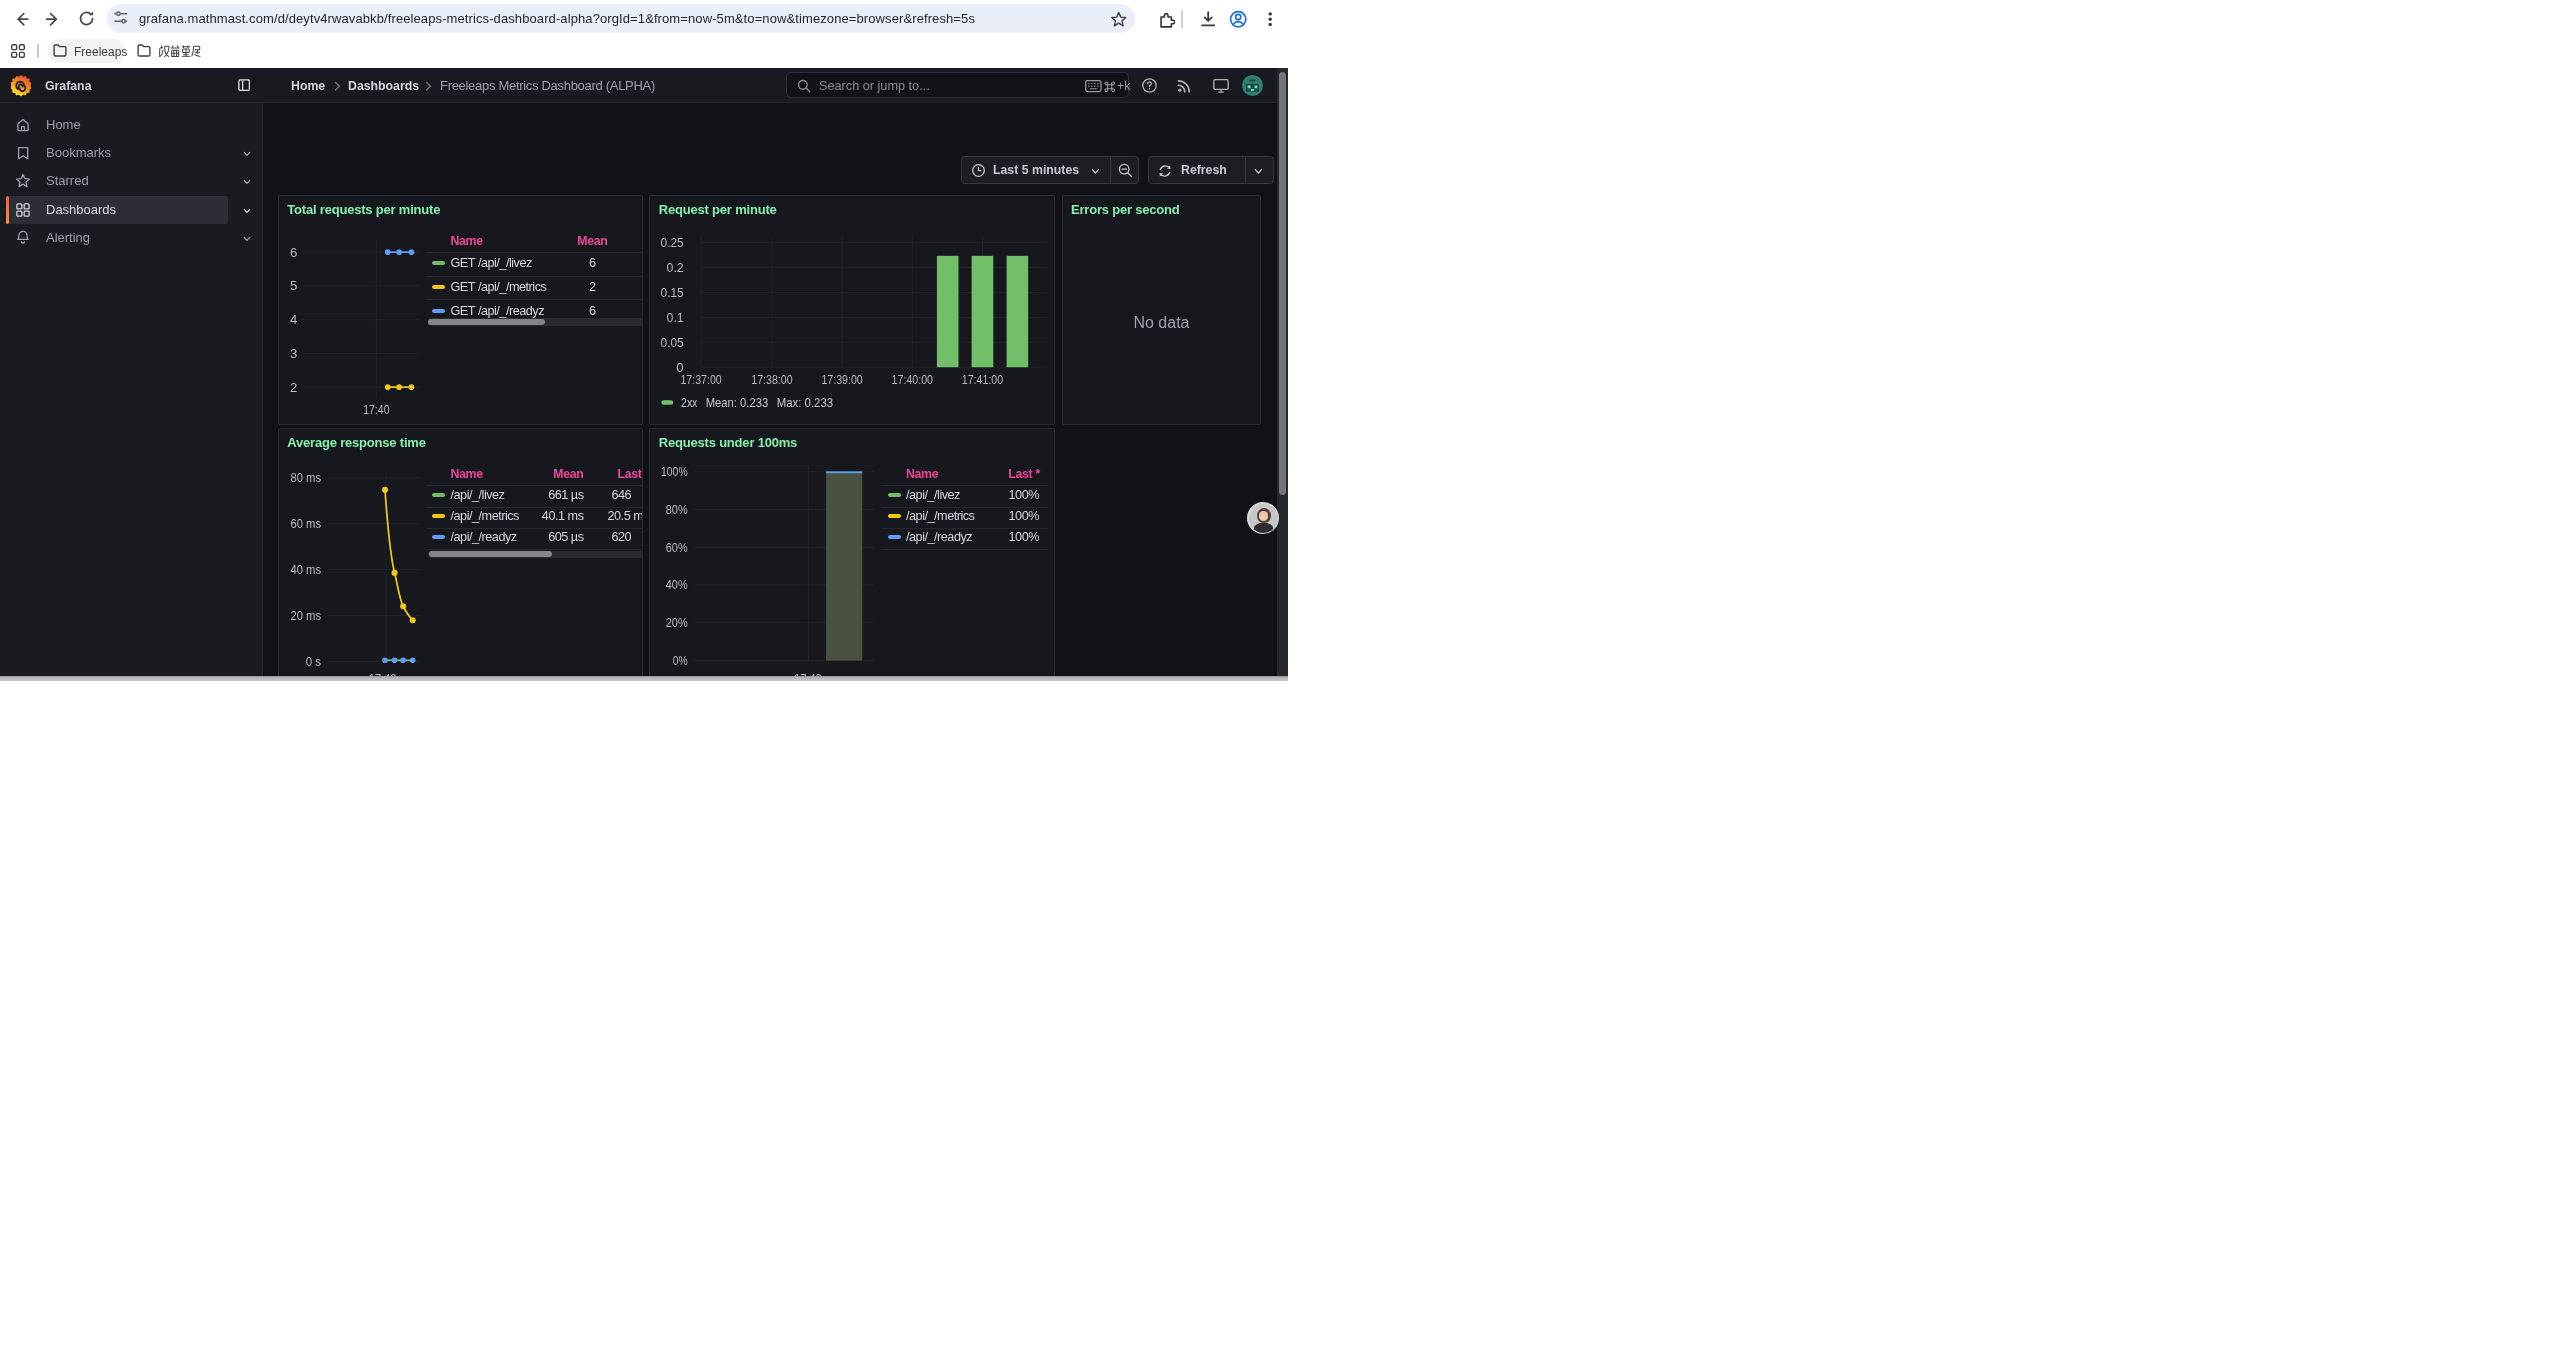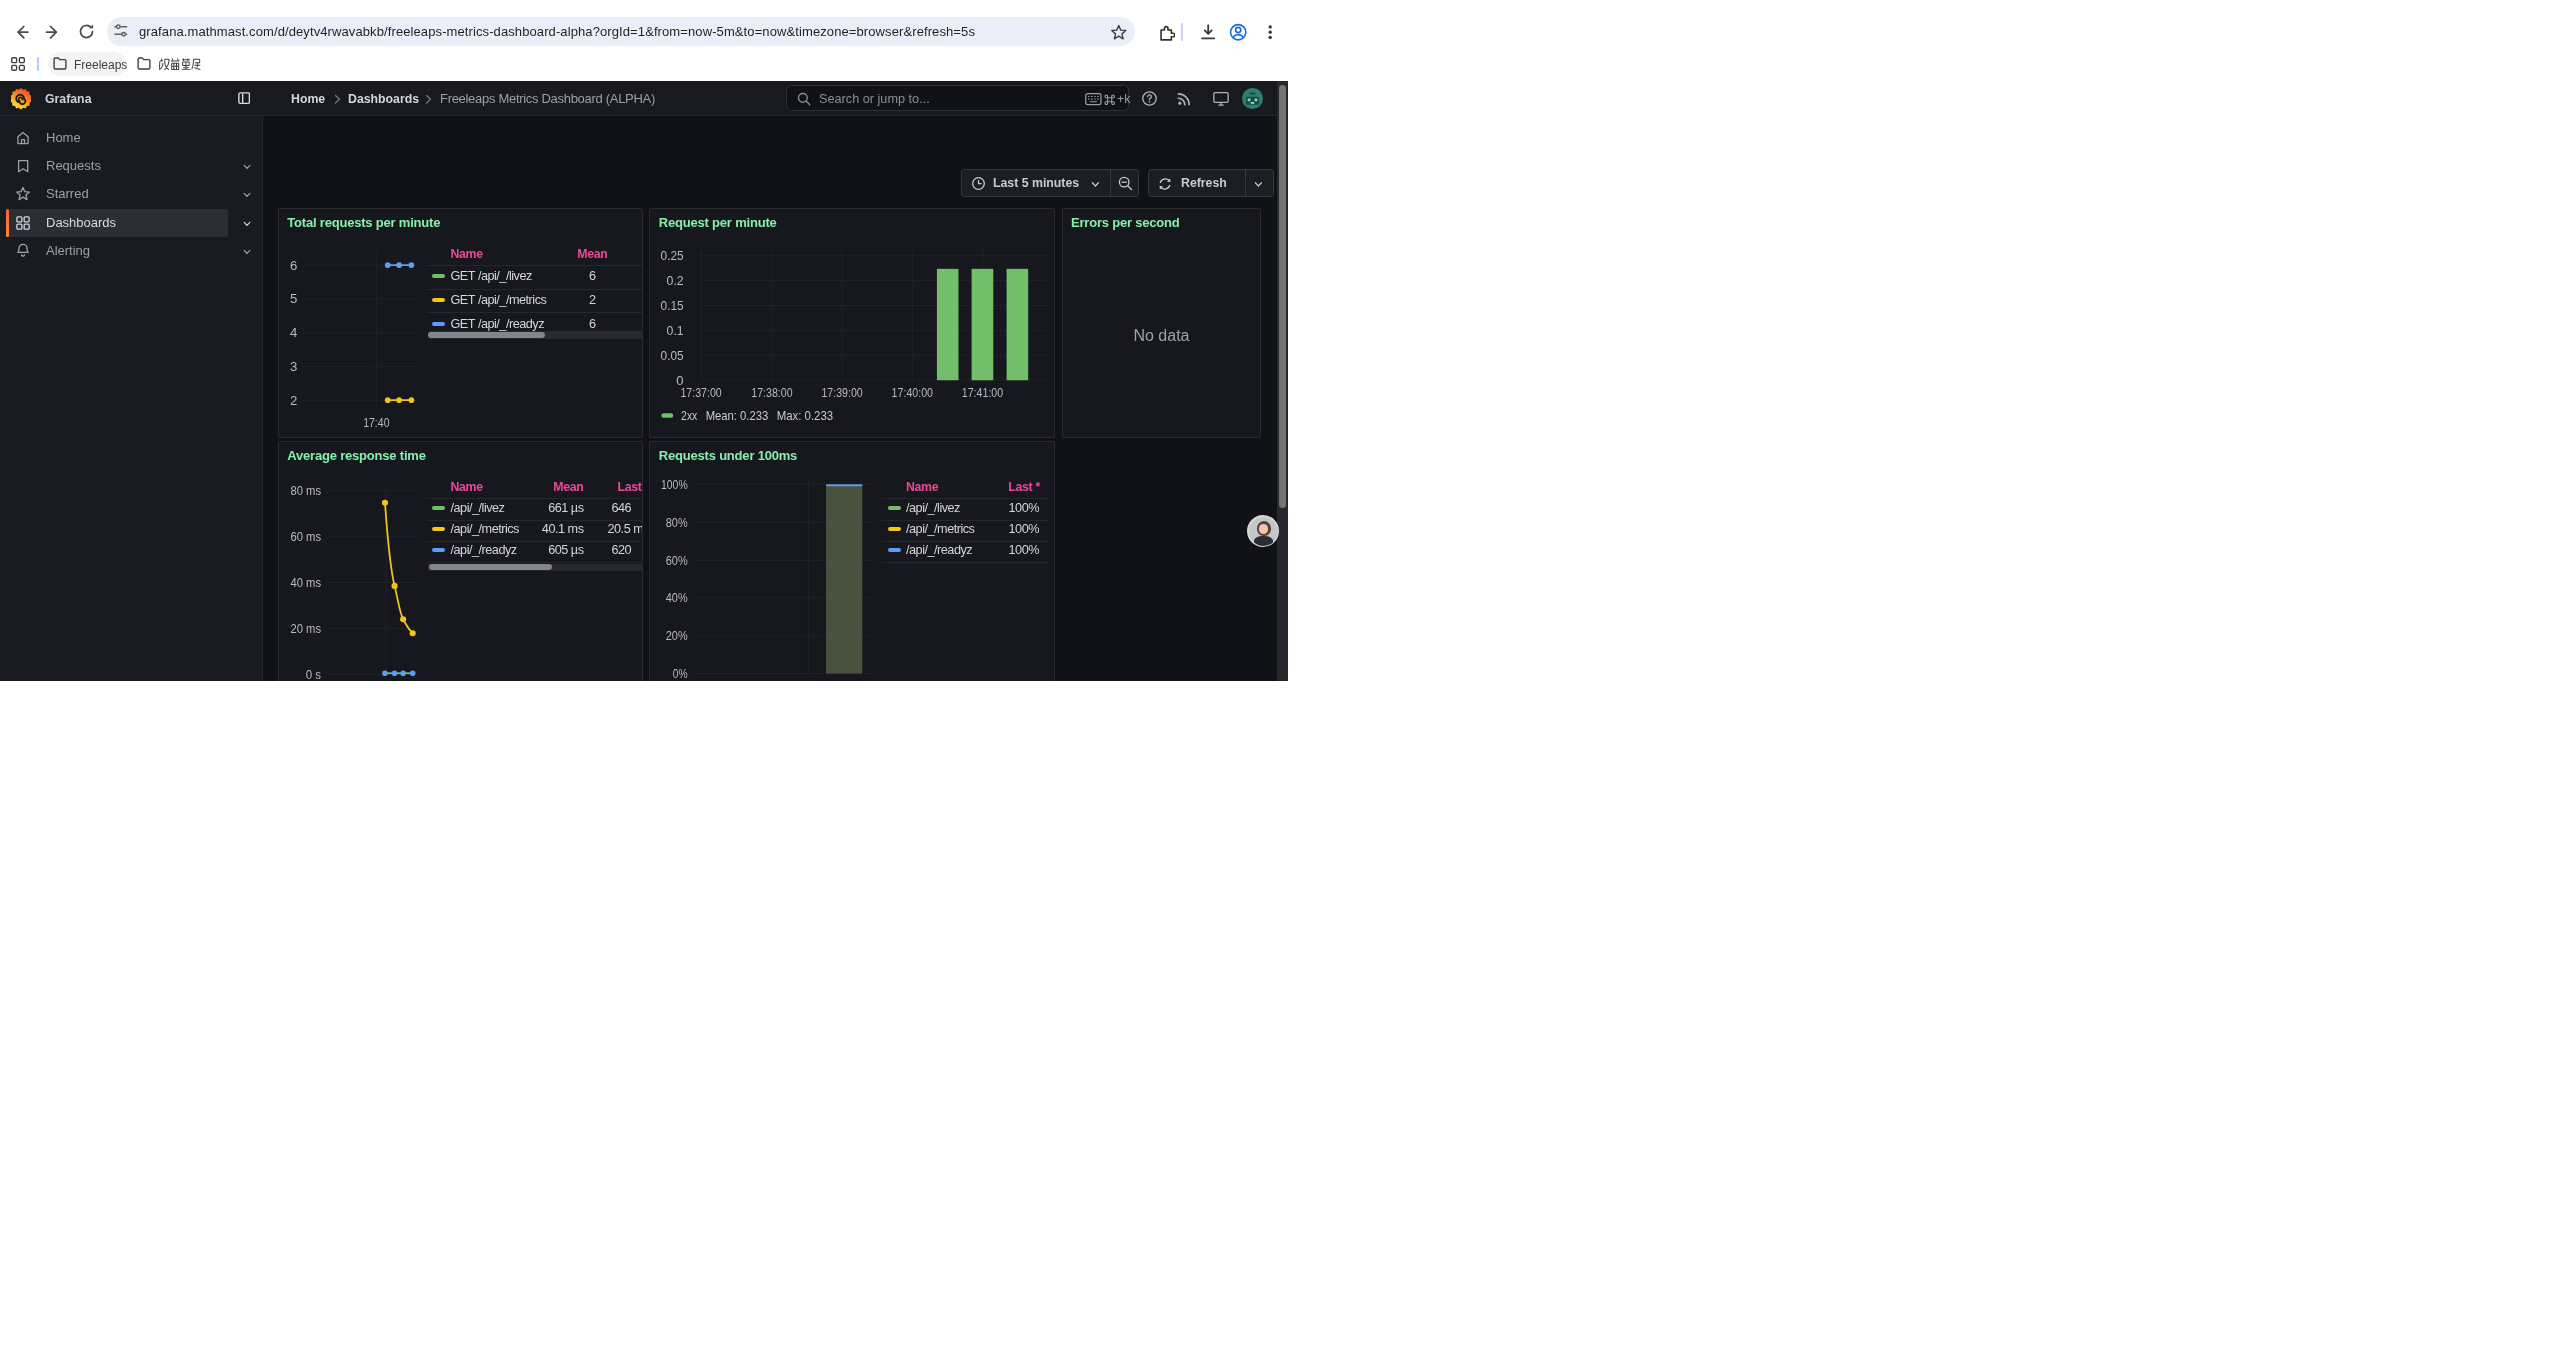--- a/index.html
+++ b/index.html
@@ -1,19 +1,19 @@
 <!DOCTYPE html>
 <html style="font-size:14px"><head>
 <meta charset="utf-8">
 <style>
   * { margin:0; padding:0; box-sizing:border-box; }
   html,body { width:1288px; height:681px; overflow:hidden; background:#fff;
     font-family:"Liberation Sans", sans-serif; }
   .abs { position:absolute; }
-  #stage { position:relative; width:1048px; height:681px;margin-top:13px; }
+  #stage { position:relative; width:1048px; height:681px; }
 
   
   #chrome { position:absolute; left:0; top:0; width:1288px; height:68px; background:#ffffff; }
   #urlpill { position:absolute; left:107px; top:4px; width:1028px; height:28.5px;
     background:#e9eef9; border-radius:15px; }
   #urltext { position:absolute; left:139px; top:10.5px; font-size:13px; color:#1f2124; letter-spacing:0.1px; }
   .cicon { position:absolute; }
 
   
   #grafana { position:absolute; left:0; top:68px; width:1288px; height:613px; background:#111217; }
@@ -192,21 +192,21 @@
             <path d="M2.2 6.6 L8 1.8 L13.8 6.6 V13.6 a0.8 0.8 0 0 1 -0.8 0.8 H3 a0.8 0.8 0 0 1 -0.8 -0.8 Z" fill="none" stroke="#9d9faa" stroke-width="1.5" stroke-linejoin="round"></path>
             <path d="M6.3 14.2 V10.4 a0.5 0.5 0 0 1 .5 -.5 h2.4 a0.5 0.5 0 0 1 .5.5 v3.8" fill="none" stroke="#9d9faa" stroke-width="1.5"></path>
           </svg>
         <div class="mtext">Home</div>
       </div>
 
       <div class="menuitem" style="top:36px">
         <svg class="abs" style="left:16.7px;top:7px" width="12.3" height="14" viewBox="0 0 14 16">
             <path d="M1.8 1.8 h10.4 v12.7 l-5.2 -3.4 -5.2 3.4 Z" fill="none" stroke="#9d9faa" stroke-width="1.5" stroke-linejoin="round"></path>
           </svg>
-        <div class="mtext">Requests</div>
+        <div class="mtext">Bookmarks</div>
         <svg class="menuchev" viewBox="0 0 10 10">
             <path d="M1.5 3 L5 6.8 L8.5 3" stroke="#9d9faa" stroke-width="1.5" fill="none" stroke-linecap="round"></path>
           </svg>
       </div>
 
       <div class="menuitem" style="top:64px">
         <svg class="abs" style="left:15px;top:6.1px" width="16" height="16" viewBox="0 0 18 18">
             <path d="M9 1.7 l2.1 4.7 5.1 0.45 -3.9 3.4 1.2 5 -4.5 -2.7 -4.5 2.7 1.2 -5 -3.9 -3.4 5.1 -0.45 z" fill="none" stroke="#9d9faa" stroke-width="1.5" stroke-linejoin="round"></path>
           </svg>
         <div class="mtext">Starred</div>

